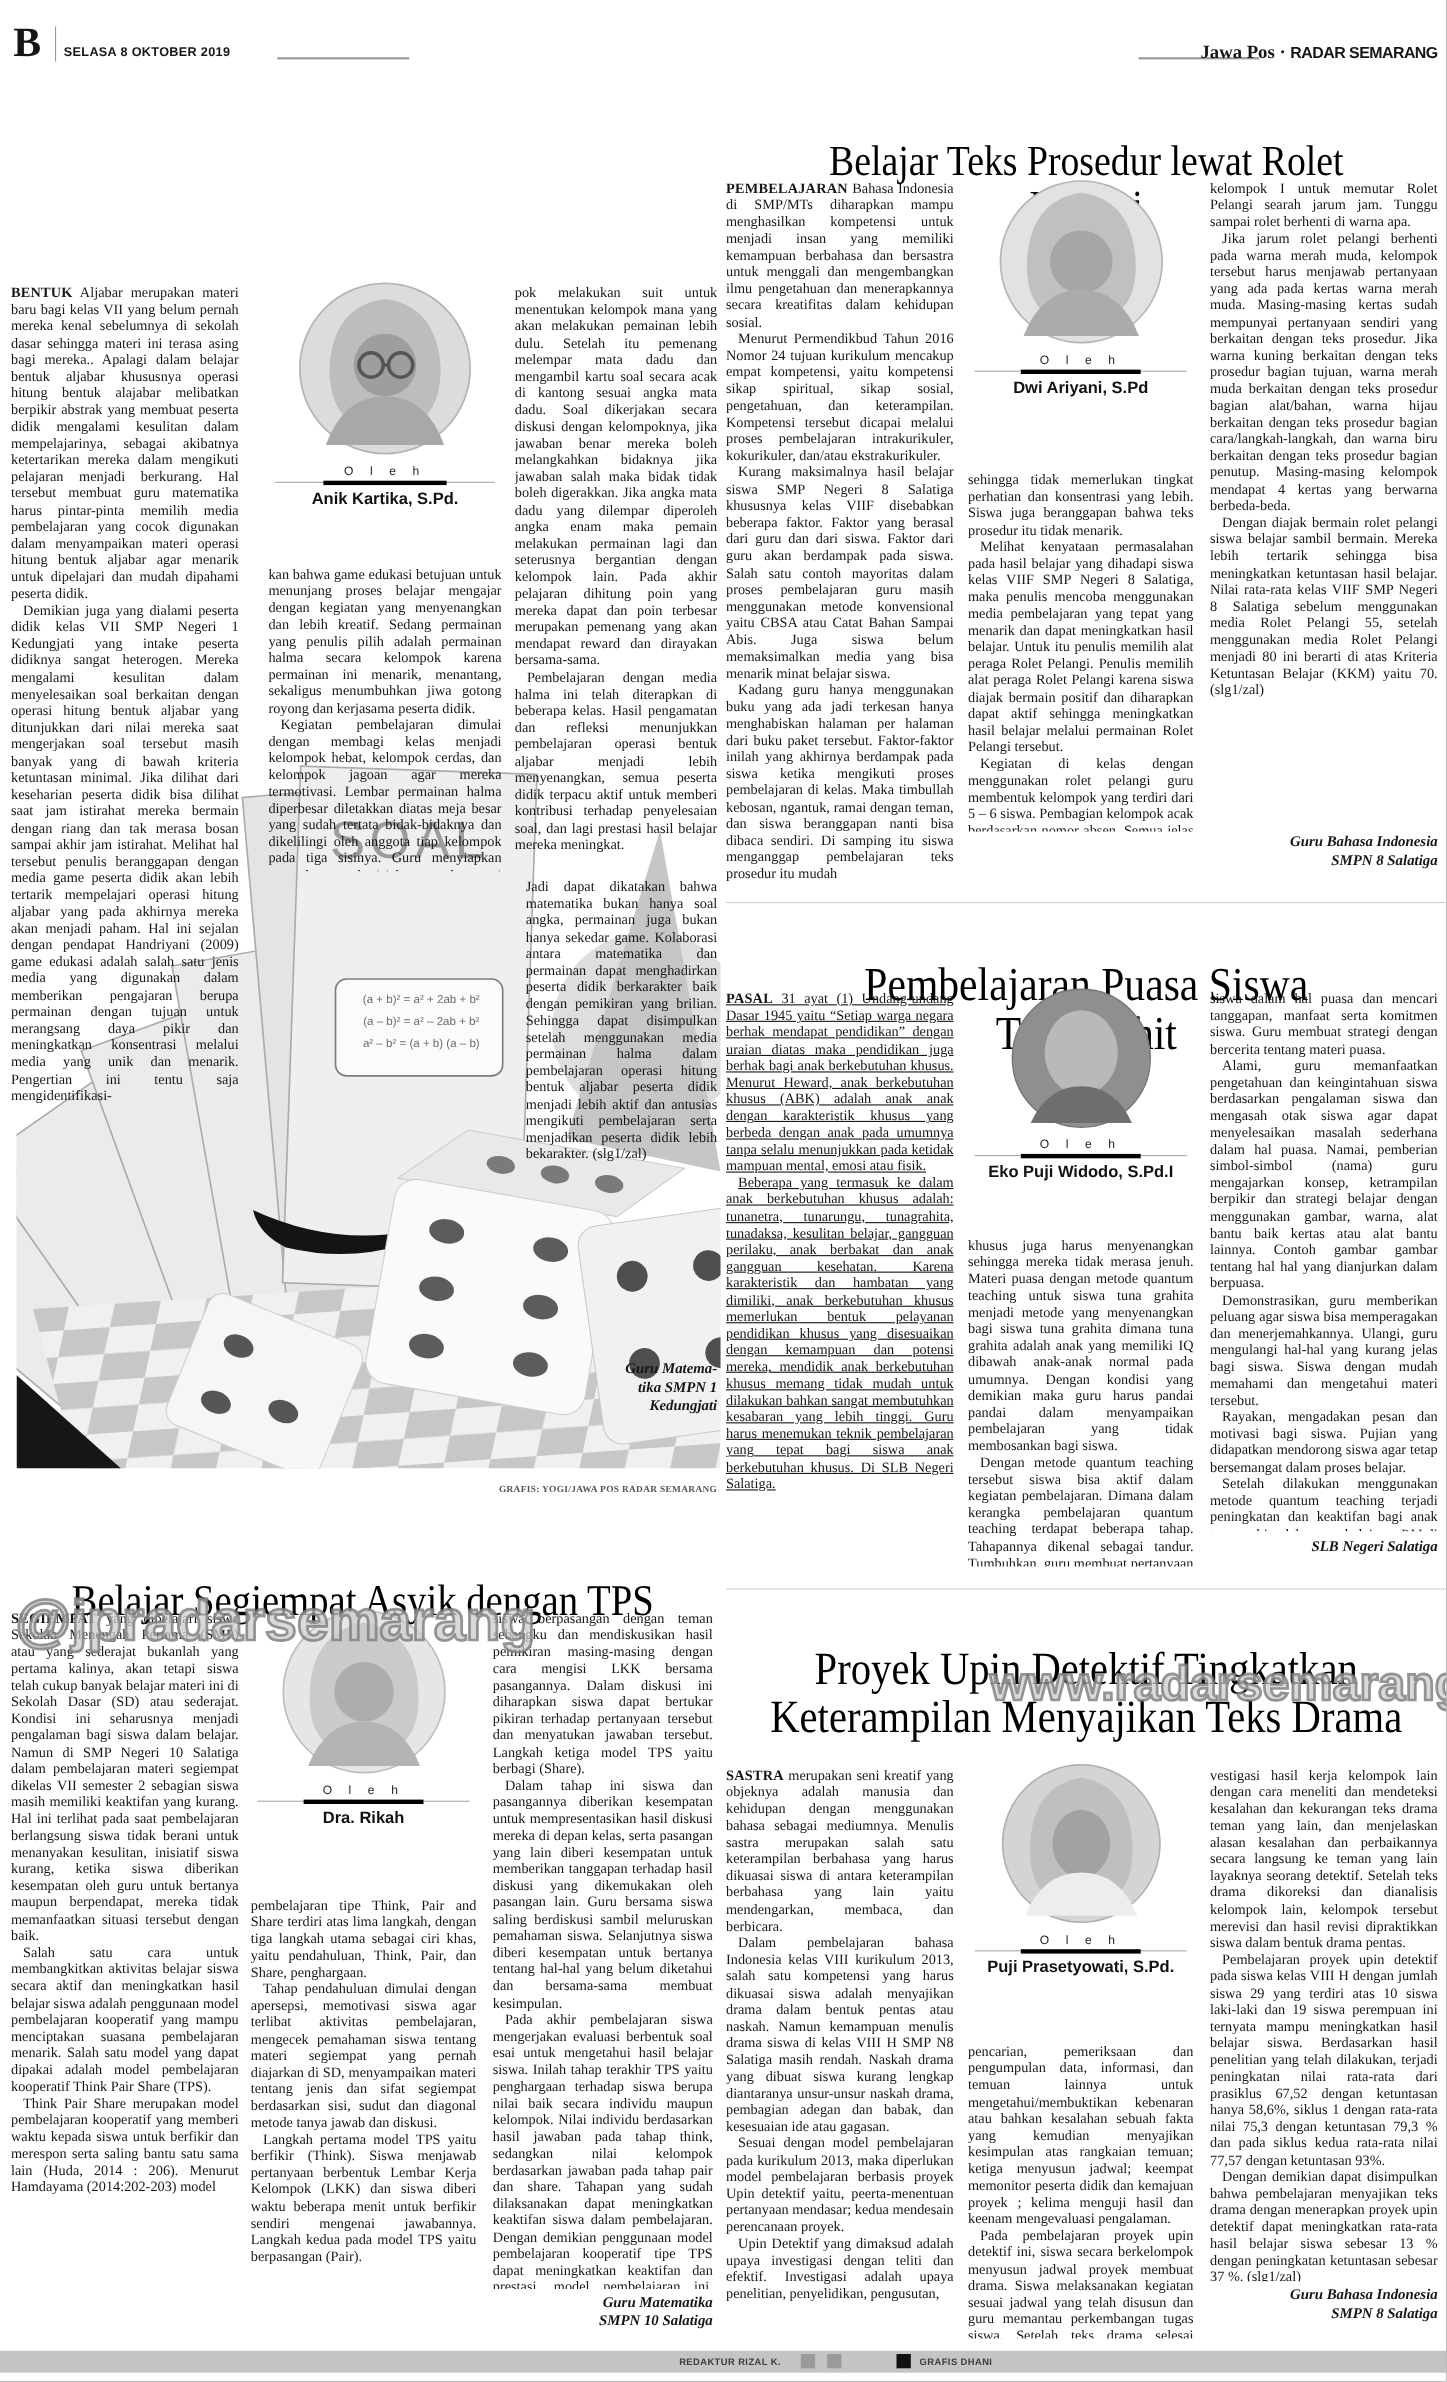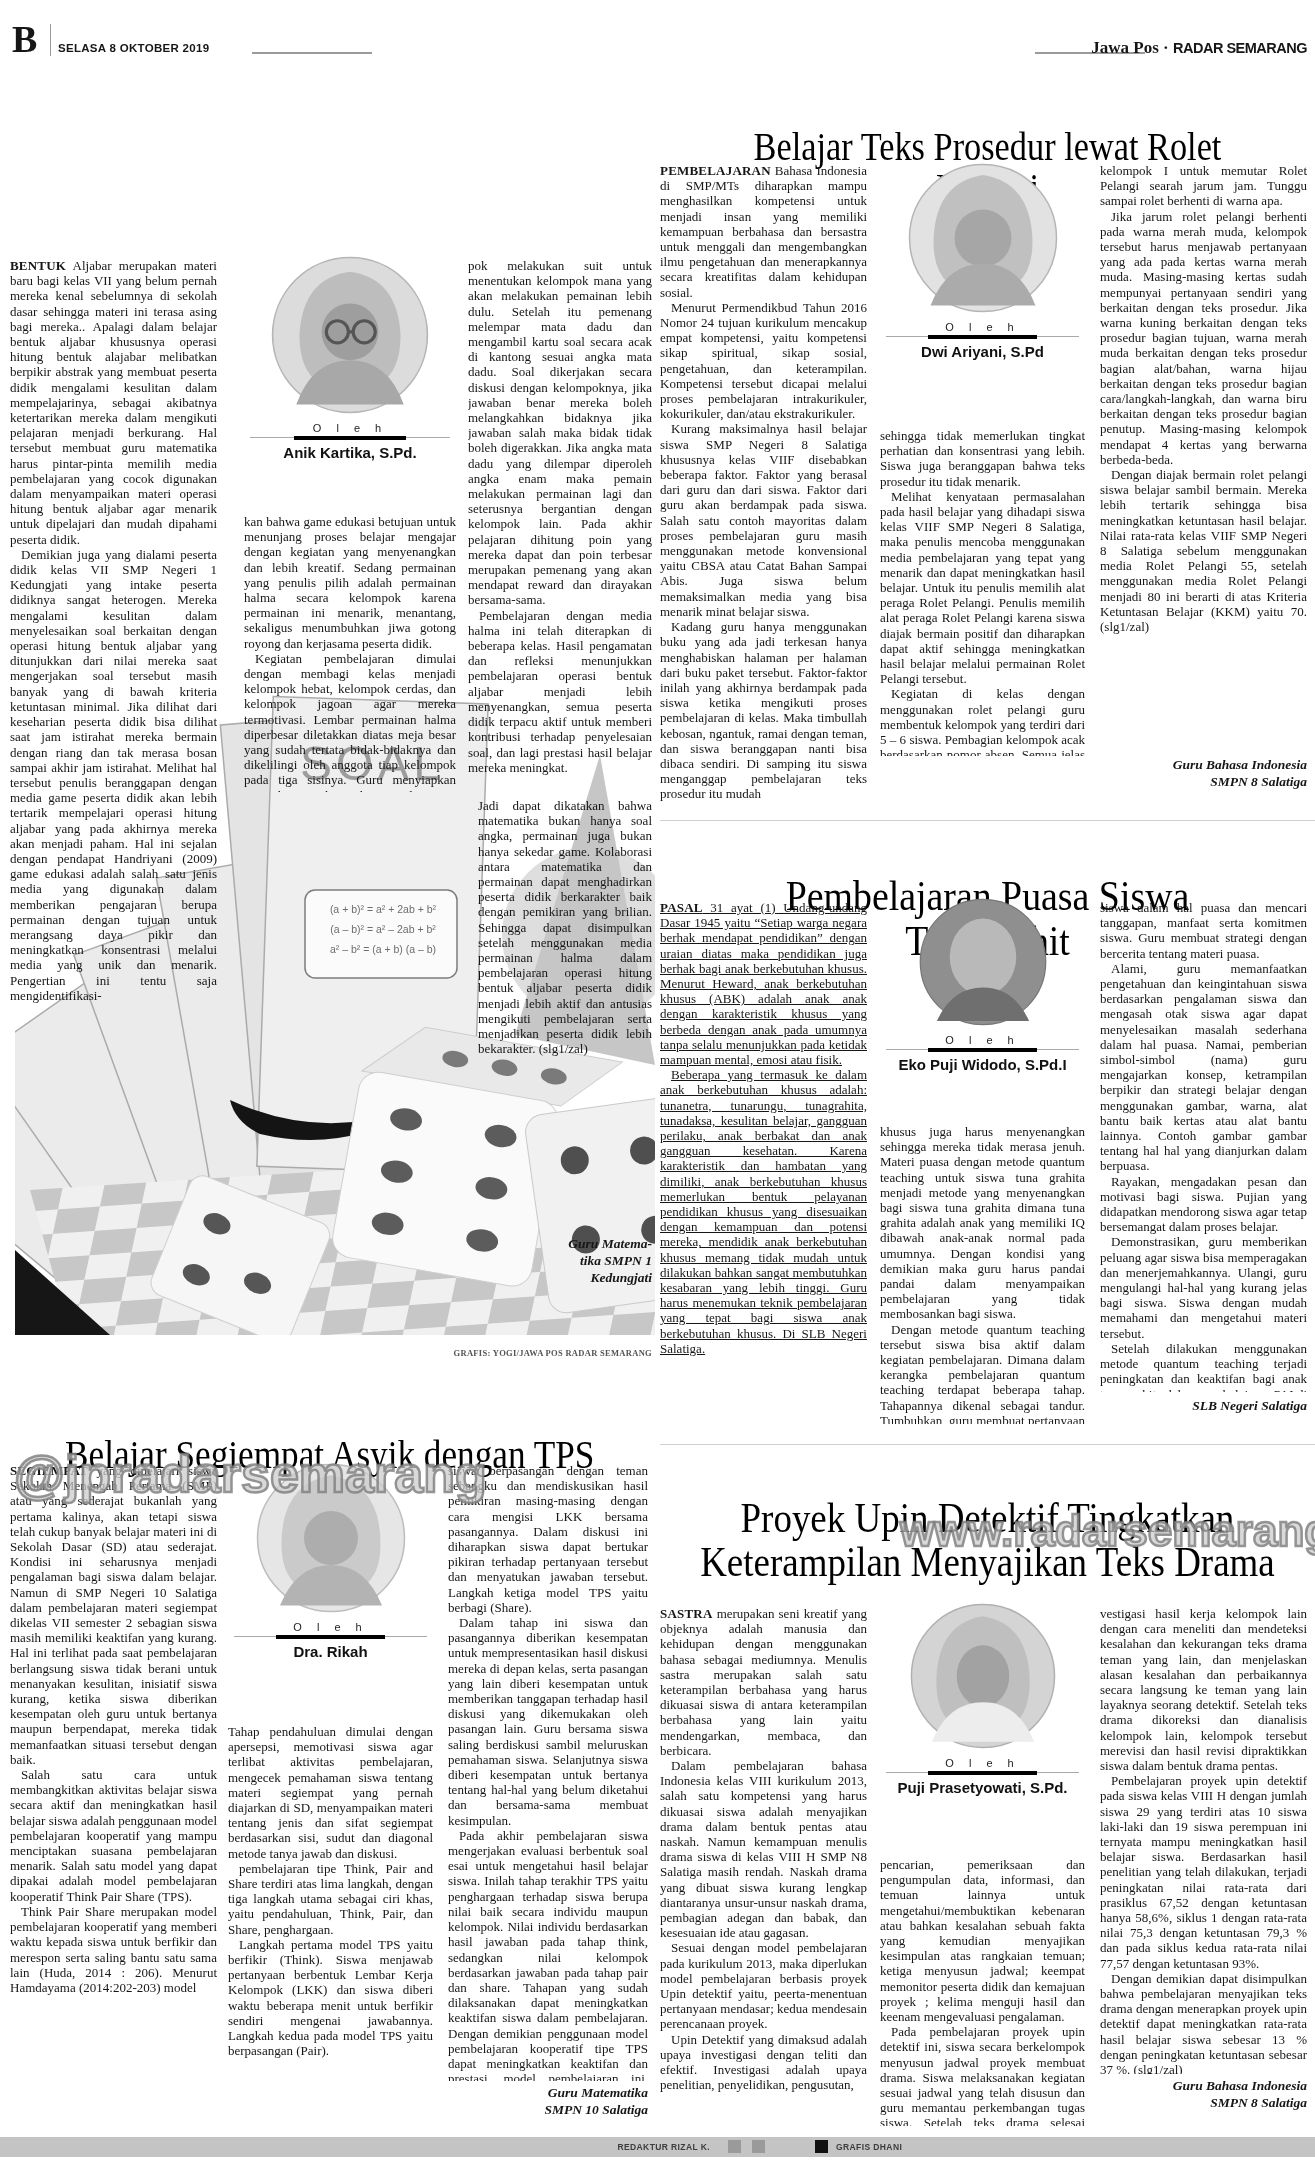--- a/index.html
+++ b/index.html
@@ -223,22 +223,22 @@
     <div class="oleh-rule"></div>
     <div class="author-name">Eko Puji Widodo, S.Pd.I</div>
   </div>
   <div class="abs body-col" style="left:880px;top:1124px;width:205px;height:300px;">
       <p>khusus juga harus menyenangkan sehingga mereka tidak merasa jenuh. Materi puasa dengan metode quantum teaching untuk siswa tuna grahita menjadi metode yang menyenangkan bagi siswa tuna grahita dimana tuna grahita adalah anak yang memiliki IQ dibawah anak-anak normal pada umumnya. Dengan kondisi yang demikian maka guru harus pandai pandai dalam menyampaikan pembelajaran yang tidak membosankan bagi siswa.</p>
       <p>Dengan metode quantum teaching tersebut siswa bisa aktif dalam kegiatan pembelajaran. Dimana dalam kerangka pembelajaran quantum teaching terdapat beberapa tahap. Tahapannya dikenal sebagai tandur. Tumbuhkan, guru membuat pertanyaan tentang kemampuan siswa dengan memanfaatkan pengalaman</p>
     </div>
   <div class="abs body-col" style="left:1100px;top:900px;width:207px;height:492px;">
       <p>siswa dalam hal puasa dan mencari tanggapan, manfaat serta komitmen siswa. Guru membuat strategi dengan bercerita tentang materi puasa.</p>
       <p>Alami, guru memanfaatkan pengetahuan dan keingintahuan siswa berdasarkan pengalaman siswa dan mengasah otak siswa agar dapat menyelesaikan masalah sederhana dalam hal puasa. Namai, pemberian simbol-simbol (nama) guru mengajarkan konsep, ketrampilan berpikir dan strategi belajar dengan menggunakan gambar, warna, alat bantu baik kertas atau alat bantu lainnya. Contoh gambar gambar tentang hal hal yang dianjurkan dalam berpuasa.</p>
+      <p>Demonstrasikan, guru memberikan peluang agar siswa bisa memperagakan dan menerjemahkannya. Ulangi, guru mengulangi hal-hal yang kurang jelas bagi siswa. Siswa dengan mudah memahami dan mengetahui materi tersebut.</p>
       <p>Rayakan, mengadakan pesan dan motivasi bagi siswa. Pujian yang didapatkan mendorong siswa agar tetap bersemangat dalam proses belajar.</p>
-      <p>Demonstrasikan, guru memberikan peluang agar siswa bisa memperagakan dan menerjemahkannya. Ulangi, guru mengulangi hal-hal yang kurang jelas bagi siswa. Siswa dengan mudah memahami dan mengetahui materi tersebut.</p>
       <p>Setelah dilakukan menggunakan metode quantum teaching terjadi peningkatan dan keaktifan bagi anak tuna grahita dalam pembelajaran PAI di SLB Negeri Salatiga. (slg1/zal)</p>
     </div>
   <div class="abs signature" style="left:1100px;top:1398px;width:207px;">SLB Negeri Salatiga</div>
 
   <div class="abs" style="left:660px;top:1444px;width:655px;height:1px;background:#cfcfcf;"></div>
 
   <div class="abs headline hl-light" style="left:10px;top:1392px;width:640px;font-size:40px;">
     <span class="squeeze sq-center">Belajar Segiempat Asyik dengan TPS</span>
   </div>
   <div class="abs body-col" style="left:10px;top:1463px;width:207px;height:663px;">
@@ -251,22 +251,22 @@
       <circle cx="50" cy="50" r="49" fill="#e6e6e6" stroke="#bdbdbd"></circle>
       <path d="M50,8 q33,6 33,46 q0,20 -11,28 l-44,0 q-11,-8 -11,-28 q0,-40 33,-46 z" fill="#cacaca"></path>
       <circle cx="50" cy="50" r="18" fill="#adadad"></circle>
       <path d="M16,95 q11,-27 34,-27 q23,0 34,27 z" fill="#b3b3b3"></path>
     </svg>
     <div class="oleh">O l e h</div>
     <div class="oleh-rule"></div>
     <div class="author-name">Dra. Rikah</div>
   </div>
   <div class="abs body-col" style="left:228px;top:1724px;width:205px;height:402px;">
+      <p>pembelajaran tipe Think, Pair and Share  terdiri atas lima langkah, dengan tiga langkah utama sebagai ciri khas, yaitu pendahuluan, Think, Pair, dan  Share, penghargaan.</p>
       <p>Tahap pendahuluan dimulai dengan apersepsi, memotivasi siswa agar terlibat aktivitas pembelajaran, mengecek pemahaman siswa tentang materi segiempat yang pernah diajarkan di SD, menyampaikan materi tentang jenis dan sifat segiempat berdasarkan sisi, sudut dan diagonal metode tanya jawab dan diskusi.</p>
-      <p>pembelajaran tipe Think, Pair and Share  terdiri atas lima langkah, dengan tiga langkah utama sebagai ciri khas, yaitu pendahuluan, Think, Pair, dan  Share, penghargaan.</p>
       <p>Langkah pertama model TPS yaitu berfikir (Think). Siswa menjawab pertanyaan berbentuk Lembar Kerja Kelompok (LKK) dan siswa diberi waktu beberapa menit untuk berfikir sendiri mengenai jawabannya. Langkah kedua pada model TPS yaitu berpasangan (Pair).</p>
     </div>
   <div class="abs body-col" style="left:448px;top:1463px;width:200px;height:618px;">
       <p>siswa berpasangan dengan teman sebangku dan mendiskusikan hasil pemikiran masing-masing dengan cara mengisi LKK bersama pasangannya. Dalam diskusi ini diharapkan siswa dapat bertukar pikiran terhadap pertanyaan tersebut dan menyatukan jawaban tersebut. Langkah ketiga model TPS yaitu berbagi (Share).</p>
       <p>Dalam tahap ini siswa dan pasangannya diberikan kesempatan untuk mempresentasikan hasil diskusi mereka di depan kelas, serta pasangan yang lain diberi kesempatan untuk memberikan tanggapan terhadap hasil diskusi yang dikemukakan oleh pasangan lain. Guru bersama siswa saling berdiskusi sambil meluruskan pemahaman siswa. Selanjutnya siswa diberi kesempatan untuk bertanya tentang hal-hal yang belum diketahui dan bersama-sama membuat kesimpulan.</p>
       <p>Pada akhir pembelajaran siswa mengerjakan evaluasi berbentuk soal esai untuk mengetahui hasil belajar siswa. Inilah tahap terakhir TPS yaitu penghargaan terhadap siswa berupa nilai baik secara individu maupun kelompok. Nilai individu berdasarkan hasil jawaban pada tahap think, sedangkan nilai kelompok berdasarkan jawaban pada tahap pair dan share. Tahapan yang sudah dilaksanakan dapat meningkatkan keaktifan siswa dalam pembelajaran. Dengan demikian penggunaan model pembelajaran kooperatif tipe TPS dapat meningkatkan keaktifan dan prestasi, model pembelajaran ini, memberikan kesempatan kepada siswa untuk bekerja mandiri dan bekerja sama dengan orang lain. (slg/zal)</p>
     </div>
   <div class="abs signature" style="left:448px;top:2085px;width:200px;">Guru Matematika
 SMPN 10 Salatiga</div>
 

